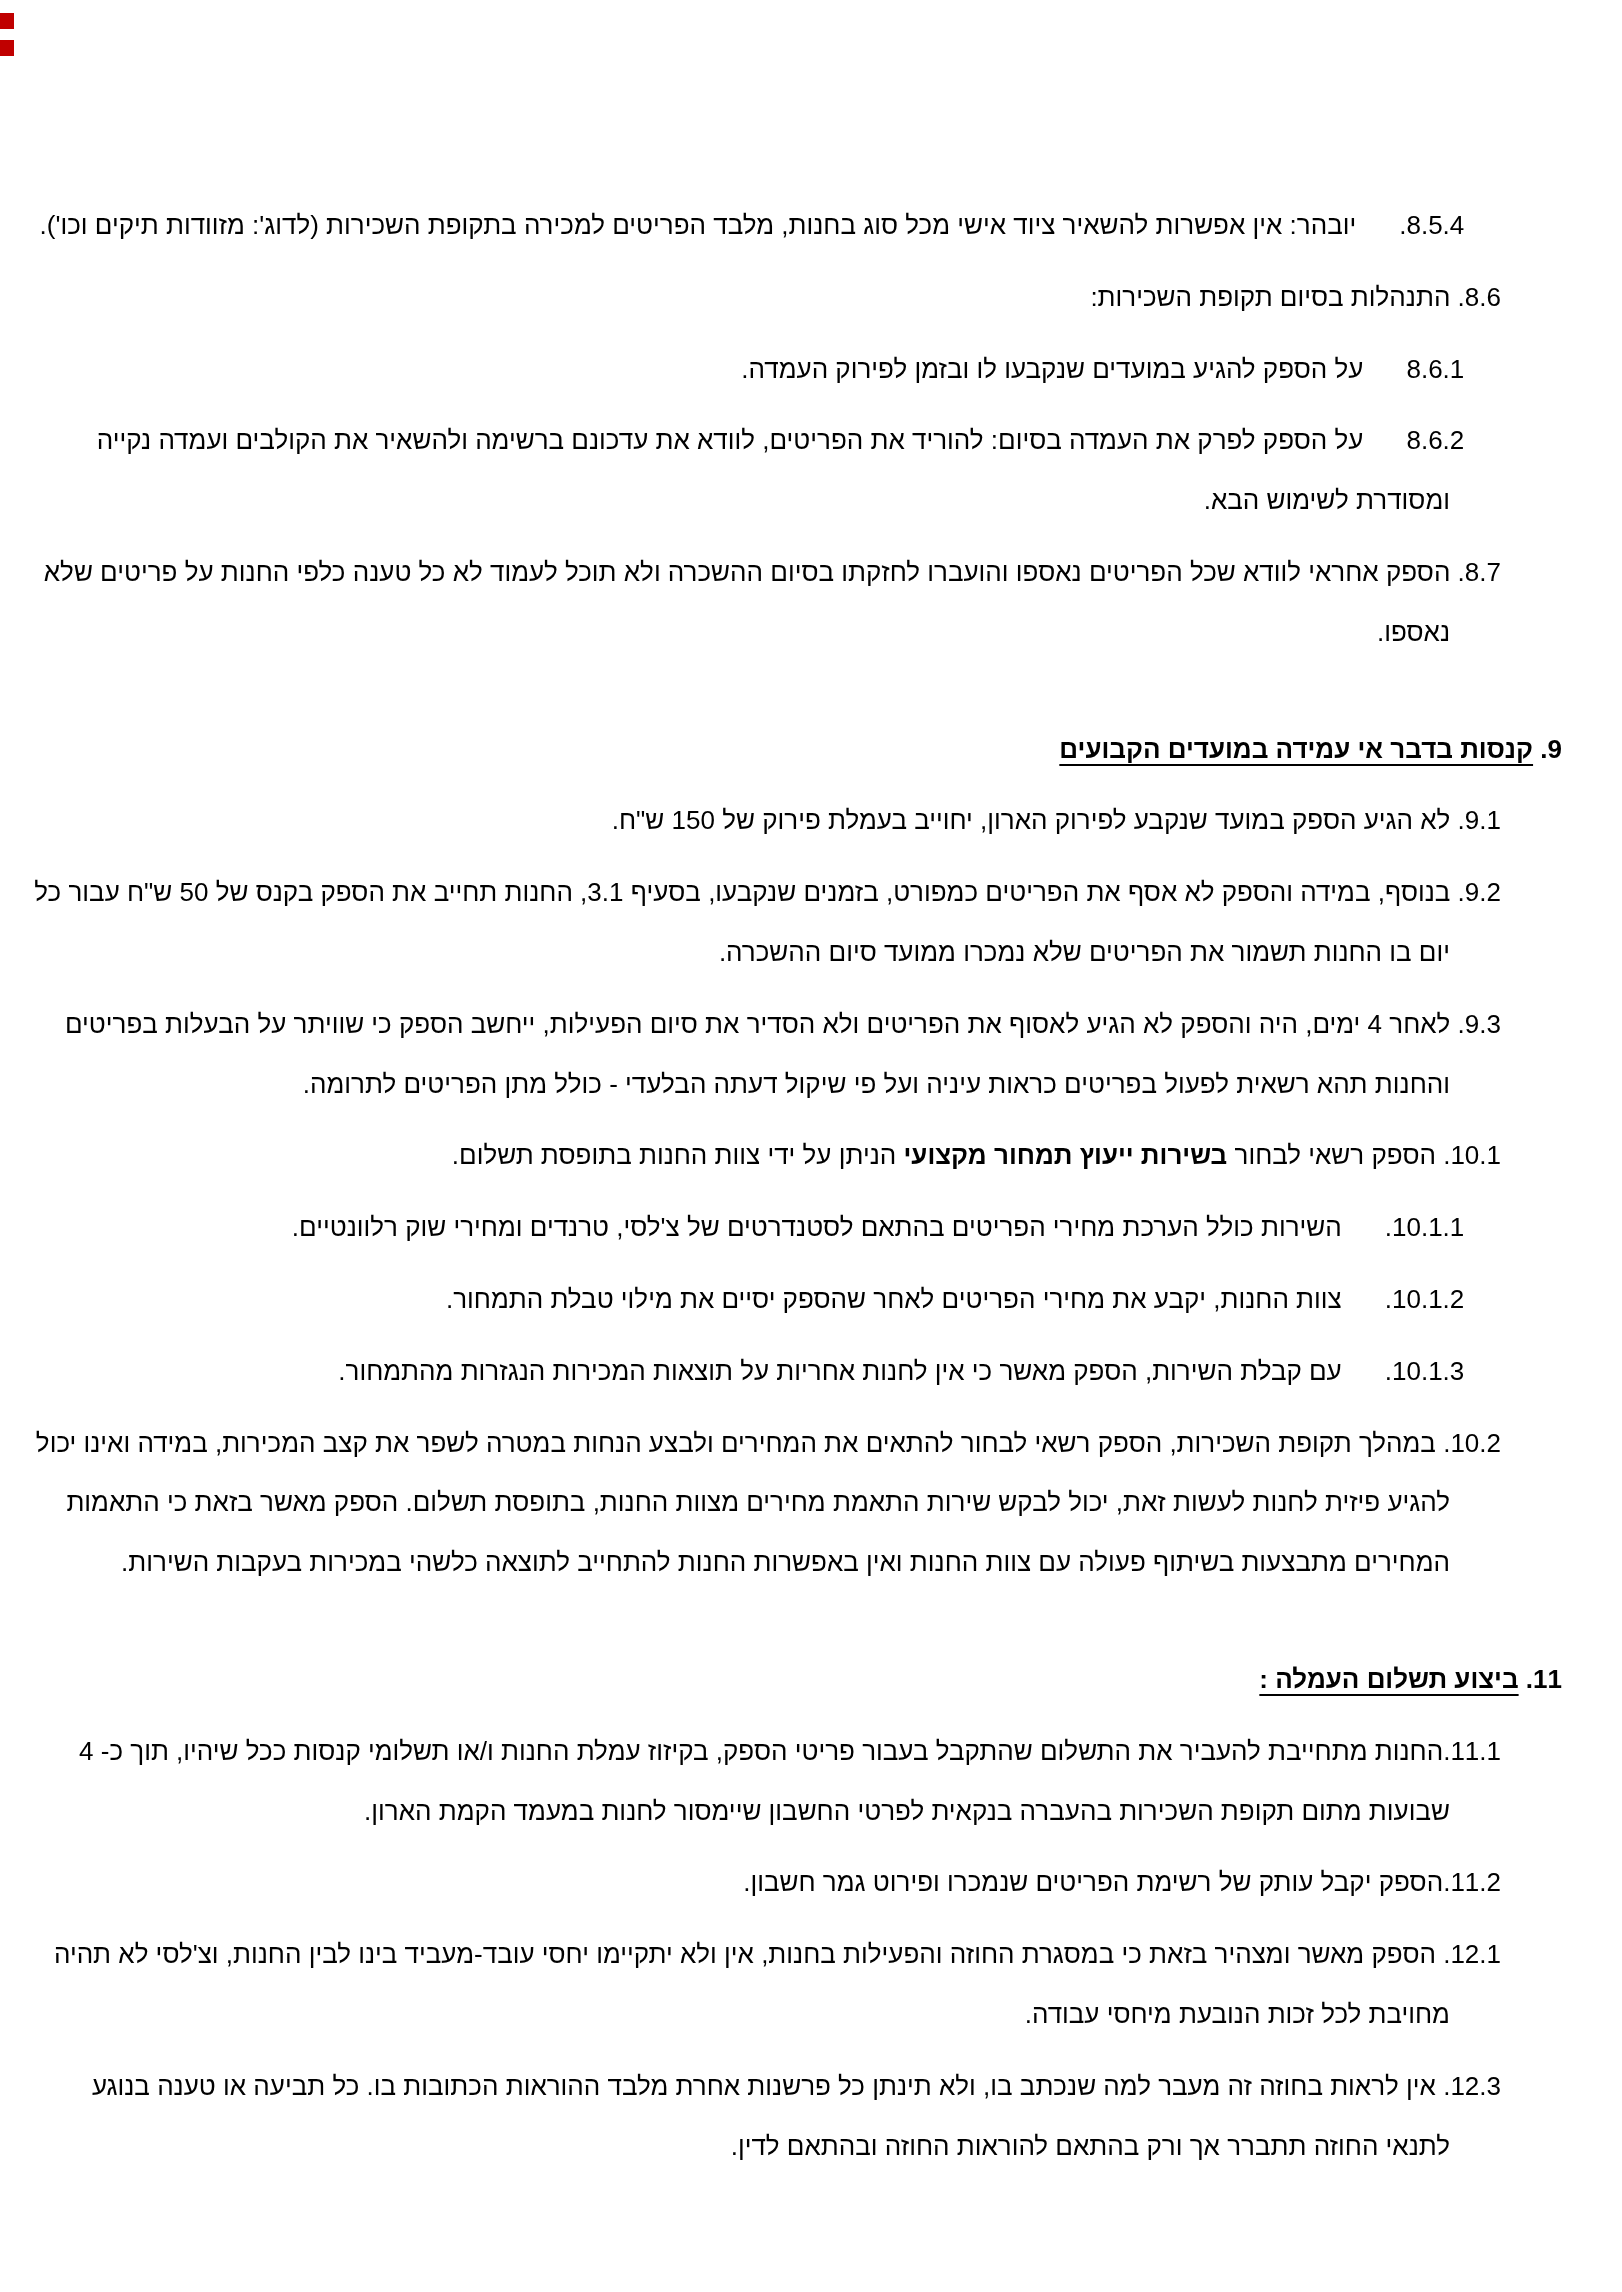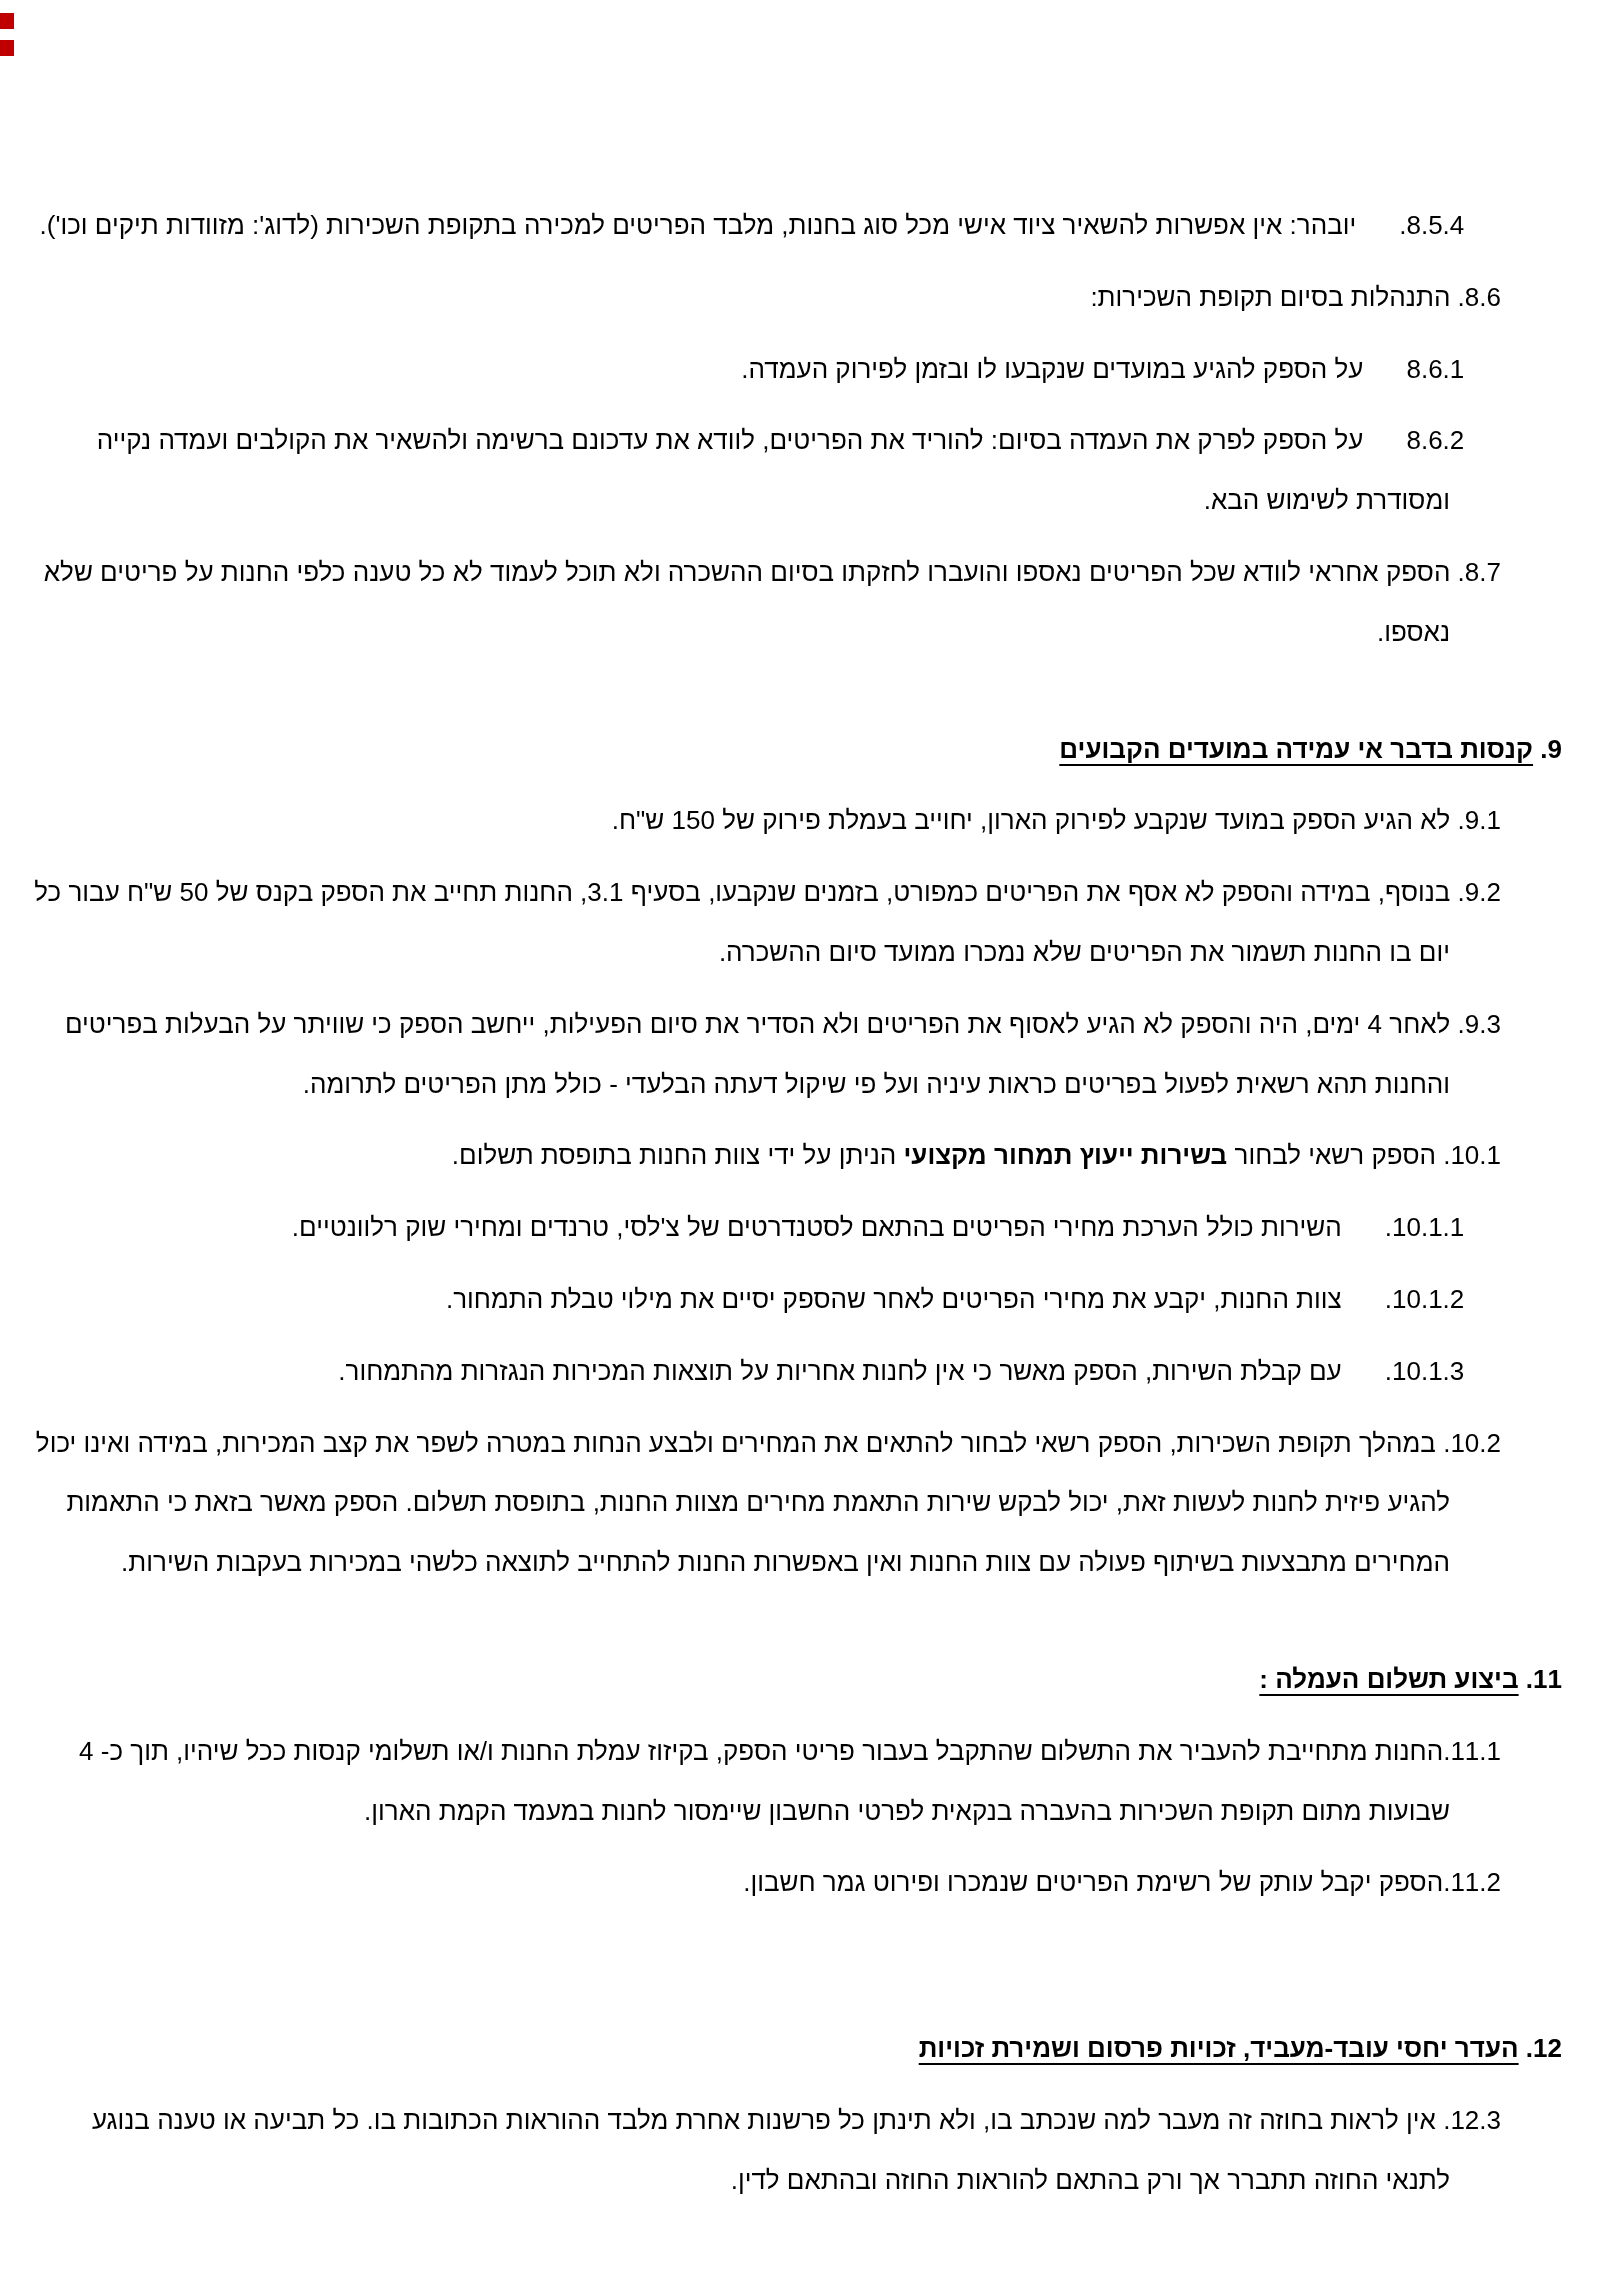--- a/index.html
+++ b/index.html
@@ -42,16 +42,16 @@
     <p class="block l2"><span class="num">9.2.</span> <span>בנוסף, במידה והספק לא אסף את הפריטים כמפורט, בזמנים שנקבעו, בסעיף 3.1, החנות תחייב את הספק בקנס של 50 ש"ח עבור כל יום בו החנות תשמור את הפריטים שלא נמכרו ממועד סיום ההשכרה.</span></p>
     <p class="block l2"><span class="num">9.3.</span> <span>לאחר 4 ימים, היה והספק לא הגיע לאסוף את הפריטים ולא הסדיר את סיום הפעילות, ייחשב הספק כי שוויתר על הבעלות בפריטים והחנות תהא רשאית לפעול בפריטים כראות עיניה ועל פי שיקול דעתה הבלעדי - כולל מתן הפריטים לתרומה.</span></p>
     <p class="block l2"><span class="num">10.1.</span> <span><span>הספק רשאי לבחור </span><b>בשירות ייעוץ תמחור מקצועי</b><span> הניתן על ידי צוות החנות בתופסת תשלום.</span></span></p>
     <p class="block l3"><span class="num">10.1.1.</span><span class="tabgap"></span><span>השירות כולל הערכת מחירי הפריטים בהתאם לסטנדרטים של צ'לסי, טרנדים ומחירי שוק רלוונטיים.</span></p>
     <p class="block l3"><span class="num">10.1.2.</span><span class="tabgap"></span><span>צוות החנות, יקבע את מחירי הפריטים לאחר שהספק יסיים את מילוי טבלת התמחור.</span></p>
     <p class="block l3"><span class="num">10.1.3.</span><span class="tabgap"></span><span>עם קבלת השירות, הספק מאשר כי אין לחנות אחריות על תוצאות המכירות הנגזרות מהתמחור.</span></p>
     <p class="block l2"><span class="num">10.2.</span> <span>במהלך תקופת השכירות, הספק רשאי לבחור להתאים את המחירים ולבצע הנחות במטרה לשפר את קצב המכירות, במידה ואינו יכול להגיע פיזית לחנות לעשות זאת, יכול לבקש שירות התאמת מחירים מצוות החנות, בתופסת תשלום. הספק מאשר בזאת כי התאמות המחירים מתבצעות בשיתוף פעולה עם צוות החנות ואין באפשרות החנות להתחייב לתוצאה כלשהי במכירות בעקבות השירות.</span></p>
     <p class="block header"><span class="num">11.</span> <span class="title">ביצוע תשלום העמלה :</span></p>
     <p class="block l2"><span class="num">11.1.</span><span>החנות מתחייבת להעביר את התשלום שהתקבל בעבור פריטי הספק, בקיזוז עמלת החנות ו/או תשלומי קנסות ככל שיהיו, תוך כ- 4 שבועות מתום תקופת השכירות בהעברה בנקאית לפרטי החשבון שיימסור לחנות במעמד הקמת הארון.</span></p>
     <p class="block l2"><span class="num">11.2.</span><span>הספק יקבל עותק של רשימת הפריטים שנמכרו ופירוט גמר חשבון.</span></p>
-    <p class="block header extra"><span class="num">12.</span> <span class="title">העדר יחסי עובד-מעביד, זכויות פרסום ושמירת זכויות</span></p>
+    <p class="block l2"><span class="num">12.1.</span> <span>הספק מאשר ומצהיר בזאת כי במסגרת החוזה והפעילות בחנות, אין ולא יתקיימו יחסי עובד-מעביד בינו לבין החנות, וצ'לסי לא תהיה מחויבת לכל זכות הנובעת מיחסי עבודה.</span></p>
     <p class="block l2"><span class="num">12.3.</span> <span>אין לראות בחוזה זה מעבר למה שנכתב בו, ולא תינתן כל פרשנות אחרת מלבד ההוראות הכתובות בו. כל תביעה או טענה בנוגע לתנאי החוזה תתברר אך ורק בהתאם להוראות החוזה ובהתאם לדין.</span></p>
   </main>
 
 
 </body></html>

